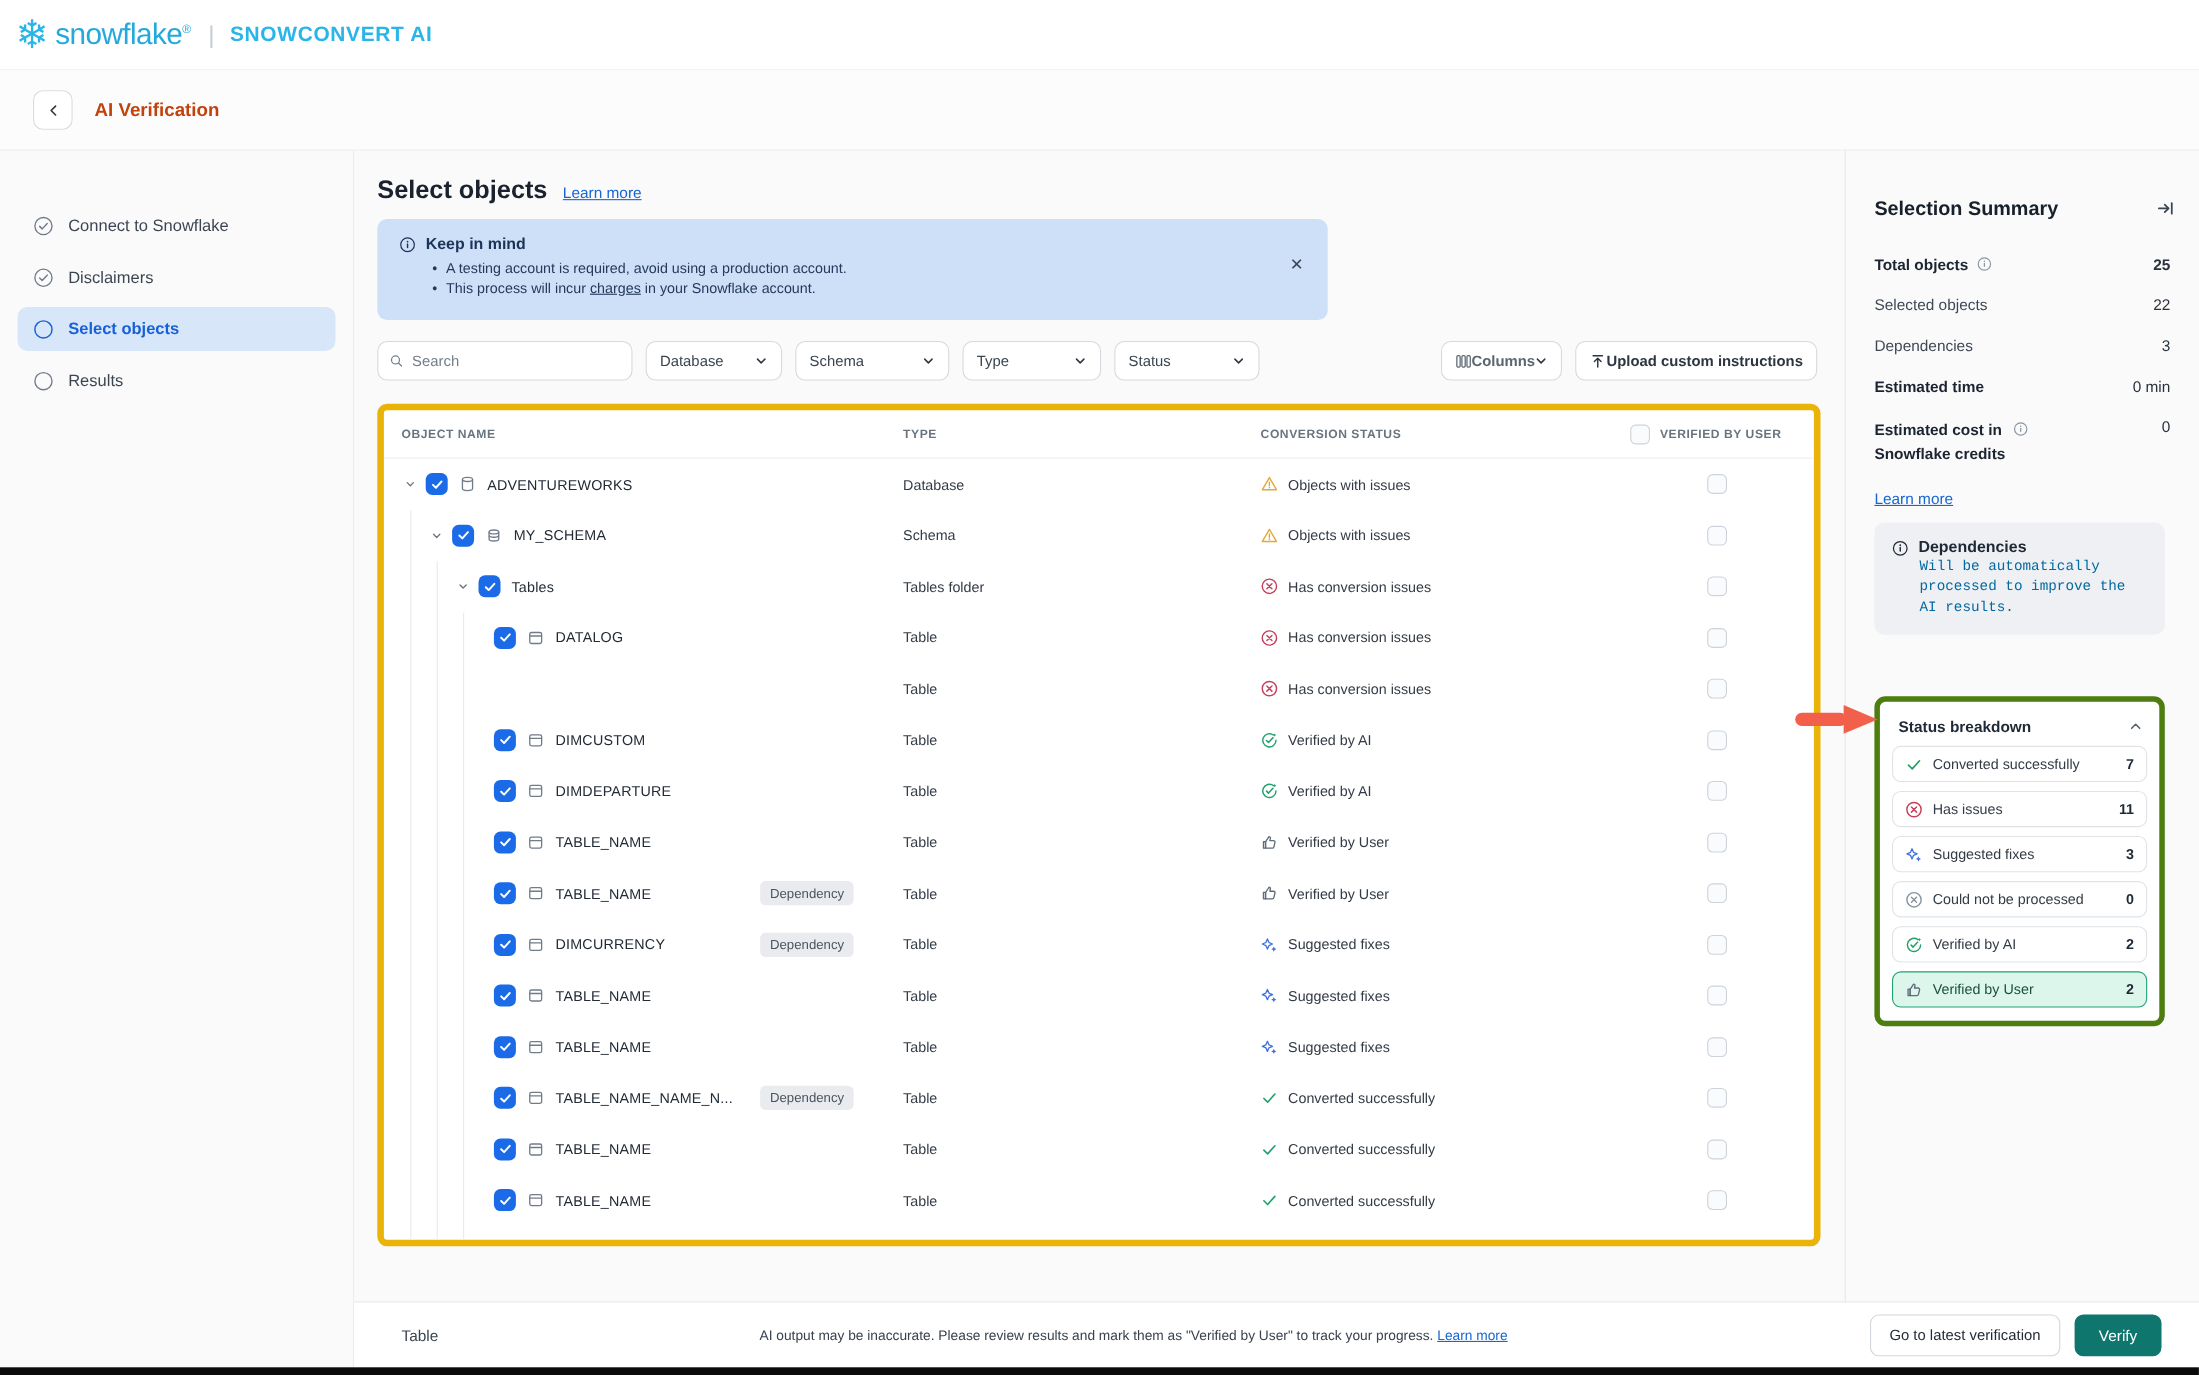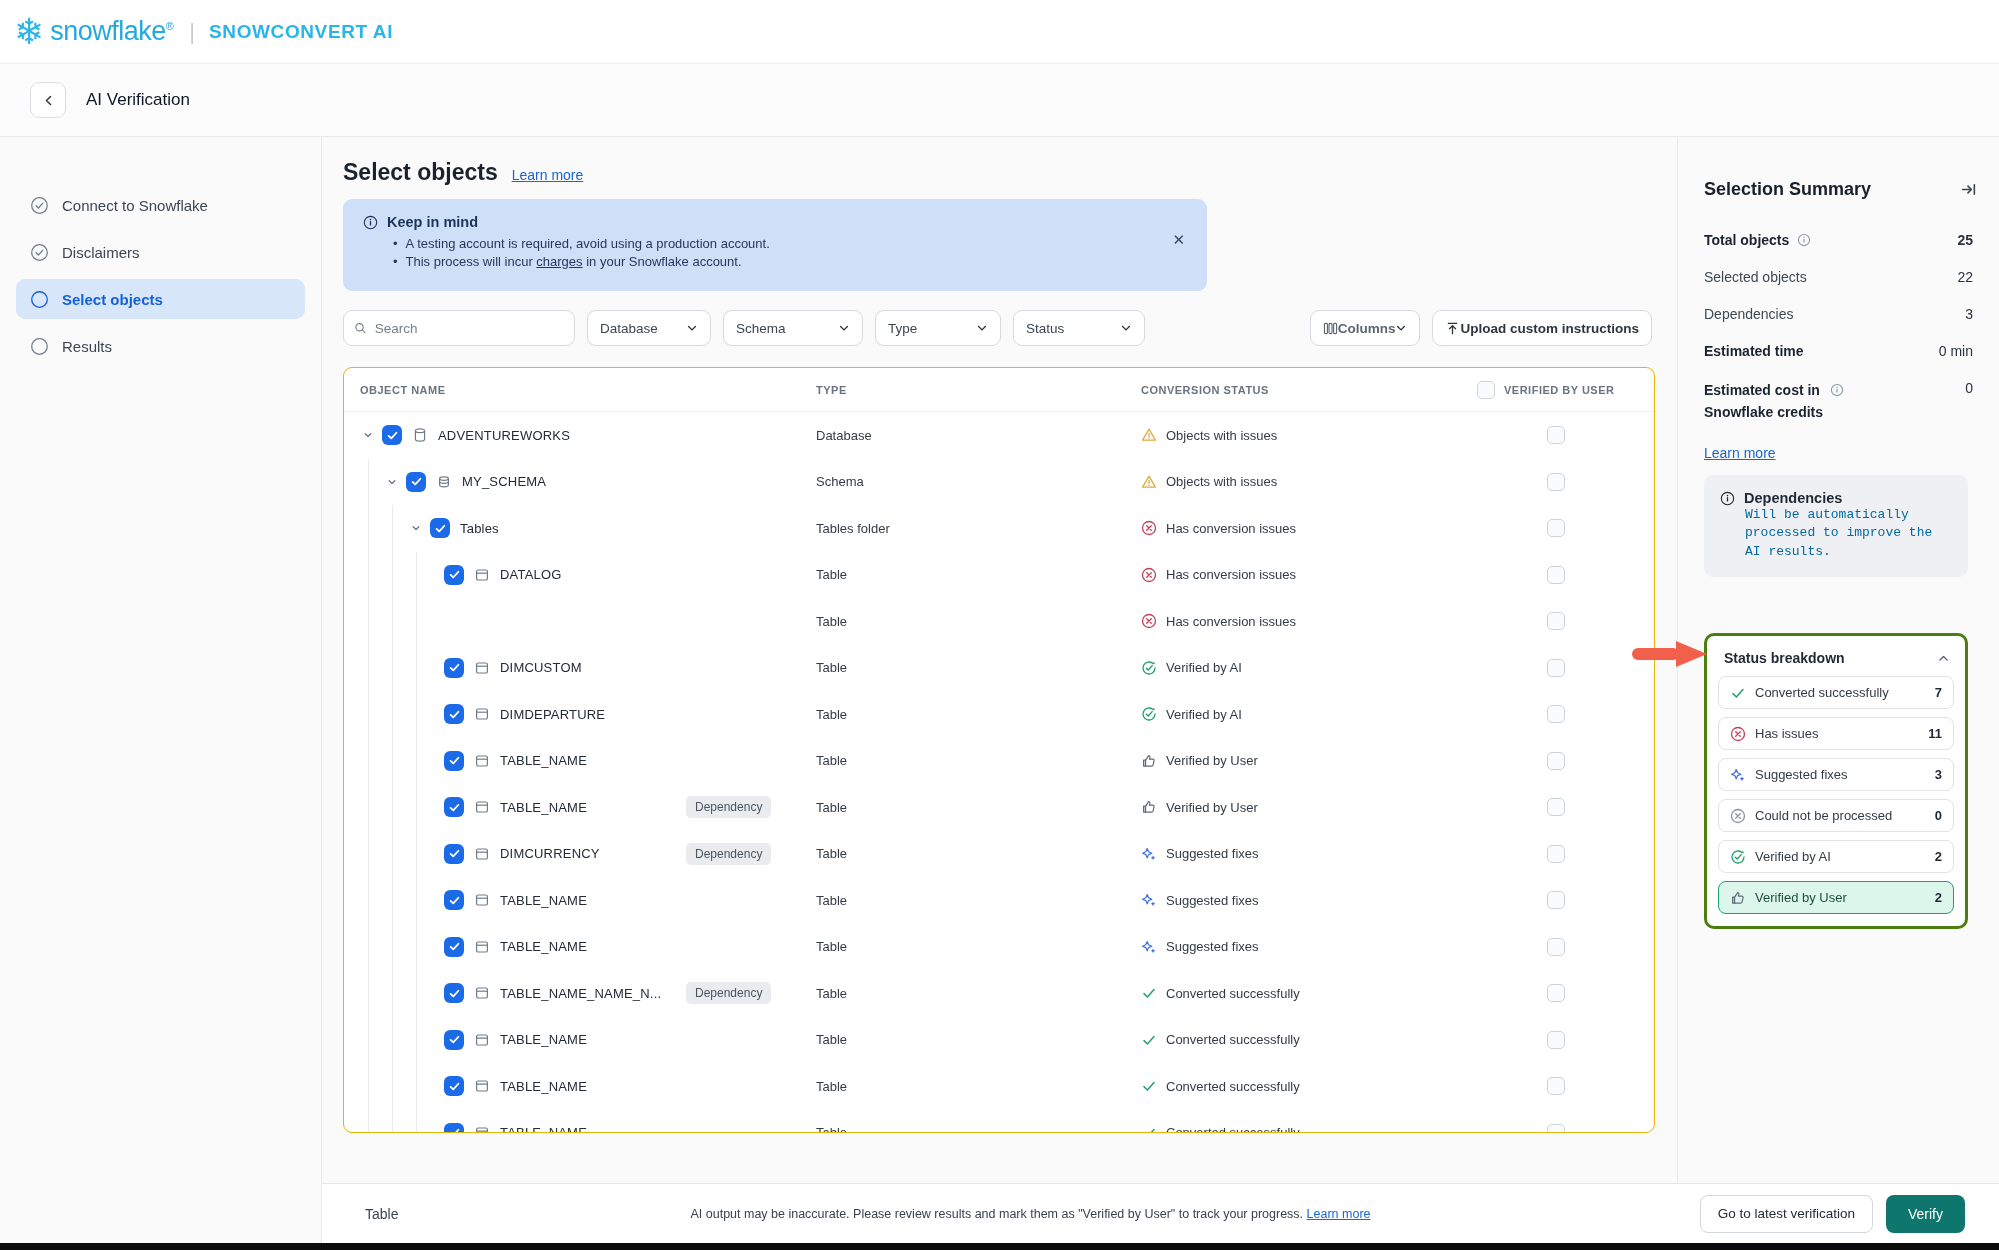--- a/index.html
+++ b/index.html
@@ -10,21 +10,21 @@
   .brandbar { position:absolute; top:0; left:0; right:0; height:64px; background:#FFFFFF; border-bottom:1px solid #ECEEF1; display:flex; align-items:center; padding-left:14px; }
   .flake { color:#29B5E8; font-size:36px; line-height:1; margin-right:6px; }
   .wordmark { color:#24A9DD; font-size:27px; font-weight:500; letter-spacing:-0.5px; }
   .reg { font-size:11px; vertical-align:super; color:#24A9DD; }
   .brand-divider { color:#C6CCD3; font-size:22px; margin:0 14px 0 16px; font-weight:300; }
   .product { color:#29B5E8; font-size:19px; font-weight:700; letter-spacing:0.6px; }
 
   
   .pagehead { position:absolute; top:64px; left:0; right:0; height:73px; background:#FCFCFD; border-bottom:1px solid #E7EAED; display:flex; align-items:center; padding-left:30px; }
   .back-btn { width:36px; height:36px; border:1px solid #D9DDE2; border-radius:9px; background:#fff; display:flex; align-items:center; justify-content:center; cursor:pointer; }
-  .page-title { font-size:17px; font-weight:400; color:#0f172a; margin-left:20px; }
+  .page-title { font-size:17px; font-weight:700; color:#c2410c; margin-left:20px; }
 
   
   .sidebar { position:absolute; top:137px; left:0; bottom:7px; width:322px; background:#FAFAFB; border-right:1px solid #E7EAED; padding:48px 16px 0 16px; }
   .step { display:flex; align-items:center; gap:13px; height:40px; border-radius:9px; padding:0 14px; font-size:15px; color:#3C4652; margin-bottom:7px; cursor:pointer; }
   .step.active { background:#D8E6FA; color:#1660D8; font-weight:700; }
   .step svg { flex:none; }
 
   
   .main { position:absolute; top:137px; left:322px; width:1355px; bottom:67px; background:#FAFAFB; overflow:hidden; }
   .heading-row { position:absolute; left:21px; top:22px; display:flex; align-items:baseline; gap:14px; }
@@ -45,21 +45,21 @@
   .filters { position:absolute; left:21px; top:173px; right:25px; height:36px; display:flex; gap:12px; align-items:center; }
   .search-box { width:232px; height:36px; border:1px solid #D6DADF; border-radius:9px; background:#fff; display:flex; align-items:center; padding:0 10px; gap:8px; }
   .search-box input { border:none; outline:none; font-size:13.5px; width:100%; background:transparent; color:#2D3540; font-family:inherit; }
   .search-box input::placeholder { color:#747F8B; }
   .btn { display:flex; align-items:center; justify-content:space-between; height:36px; border:1px solid #D6DADF; border-radius:9px; background:#fff; font-size:13.5px; color:#3A4550; padding:0 12px; cursor:pointer; }
   .btn .lbl { margin-right:10px; }
   .btn-gap { margin-left:auto; }
   .icon-btn { gap:0; justify-content:center; color:#2D3540;font-weight:bold; }
 
   
-  .card { position:absolute; left:21px; top:230px; width:1312px; height:766px; background:#fff; border:1px solid #eab308; border-radius:9px; overflow:hidden; }
+  .card { position:absolute; left:21px; top:230px; width:1312px; height:766px; background:#fff; border:6px solid #eab308; border-radius:9px; overflow:hidden; }
   .thead { position:relative; height:44px; border-bottom:1px solid #ECEEF1; }
   .th { position:absolute; top:0; height:44px; display:flex; align-items:center; font-size:11px; font-weight:600; letter-spacing:0.5px; color:#687480; }
   .tbody { position:relative; height:722px; overflow:hidden; }
   .trow { position:relative; height:46.5px; }
   .cell-name { position:absolute; left:0; top:0; height:100%; display:flex; align-items:center;justify-content:flex-end; }
   .chev { width:16px; display:flex; justify-content:center; margin-right:6px; cursor:pointer; }
   .cb { width:20px; height:20px; border-radius:6px; background:#1B6BE8; display:flex; align-items:center; justify-content:center; flex:none; cursor:pointer; }
   .obj-icon { margin-left:10px; display:flex; flex:none; }
   .obj-name { font-size:13px; color:#232B36; margin-left:10px; letter-spacing:0.2px; white-space:nowrap; }
   .dep-badge { position:absolute; left:342px; top:50%; transform:translateY(-50%); background:#E9EBEF; color:#4A5560; font-size:12px; padding:4px 9px; border-radius:5px; }
@@ -74,21 +74,21 @@
   .rp-title { font-size:18px; font-weight:700; color:#17202B; }
   .srow { position:absolute; left:26px; right:26px; display:flex; justify-content:space-between; font-size:14px; color:#3E4854; }
   .srow .val { color:#2A323D; }
   .bold { font-weight:700; color:#1B2430; }
   .rp-learn { position:absolute; left:26px; top:308px; font-size:14px; }
 
   .dep-box { position:absolute; left:26px; right:31px; top:338px; background:#EEF0F3; border-radius:9px; padding:15px 16px 16px 16px; }
   .dep-box-title { display:flex; align-items:center; gap:9px; font-size:14.5px; font-weight:700; color:#1F2835; }
   .dep-box-text { font-size:13px; color:#0369a1; line-height:1.42; margin:0 0 0 25px;font-family:Liberation Mono, monospace; }
 
-  .breakdown { position:absolute; left:26px; right:31px; top:496px; background:#fff; border:3px solid #4d7c0f; border-radius:10px; padding:12px 11px 12px 11px; }
+  .breakdown { position:absolute; left:26px; right:31px; top:496px; background:#fff; border:5px solid #4d7c0f; border-radius:10px; padding:12px 11px 12px 11px; }
   .bd-title-row { display:flex; justify-content:space-between; align-items:center; padding:2px 4px 10px 6px; }
   .bd-title { font-size:14px; font-weight:700; color:#1F2835; }
   .bd-item { height:33px; border:1px solid #DFE3E8; border-radius:8px; background:#fff; display:flex; align-items:center; padding:0 11px; gap:9px; margin-bottom:8px; cursor:pointer; }
   .bd-item:last-child { margin-bottom:0; }
   .bd-item .bd-label { font-size:13px; color:#333B46; }
   .bd-item .bd-count { margin-left:auto; font-size:13px; font-weight:700; color:#1F2835; }
   .bd-item.selected { background:#DDF6EC; border:1.5px solid #1FA173; }
   .bd-item.selected .bd-label { color:#1D4F3F; font-weight:500; }
 
   .red-arrow { position:absolute; left:1630px; top:638px; z-index:5; }

